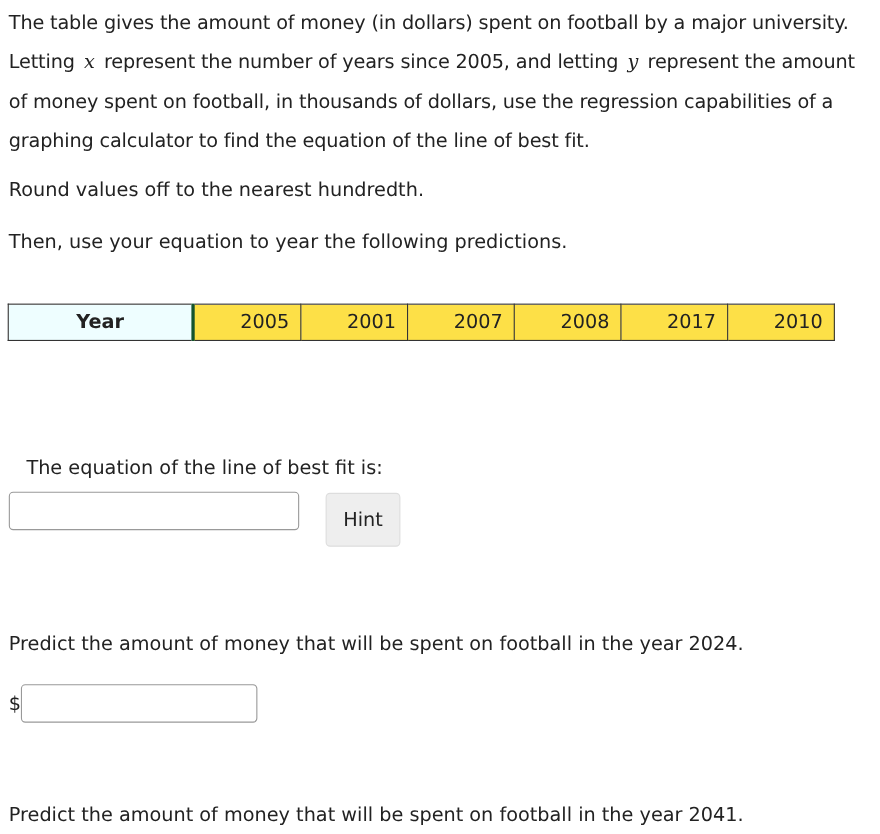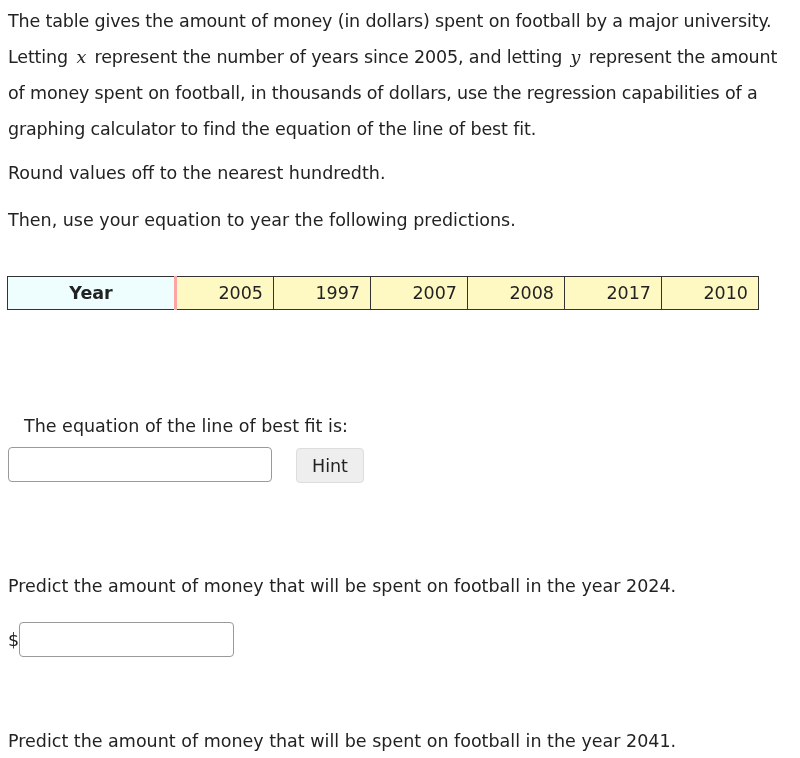--- a/index.html
+++ b/index.html
@@ -57,25 +57,25 @@
     table.data-table td, table.data-table th {
       border: 1px solid #333333;
       padding: 0 10px;
       height: 32px;
     }
     table.data-table th {
       background: #eefeff;
       font-weight: bold;
       text-align: center;
       width: 146px;
-      border-right: 3px solid #fca5a5;
+      border-right: 3px solid #14532d;
       line-height: 27px;
     }
     table.data-table td {
-      background: #fef9c3;
+      background: #fde047;
       text-align: right;
       width: 76px;
     }
     table.data-table tr.row-dollars td,
     table.data-table tr.row-dollars th {
       height: 55px;
     }
     .eq-label {
       position: absolute;
       left: 8px;
@@ -95,21 +95,21 @@
       box-sizing: border-box;
       font-size: 16px;
       padding: 0 6px;
       font-family: "DejaVu Sans", "Liberation Sans", sans-serif;
     }
     .hint-button {
       position: absolute;
       left: 296px;
       top: 448px;
       width: 68px;
-      height: 35px;
+      height: 49px;
       border: 1px solid #dddddd;
       border-radius: 4px;
       background: #eeeeee;
       font-size: 17.5px;
       color: #222222;
       font-family: "DejaVu Sans", "Liberation Sans", sans-serif;
       cursor: pointer;
       padding: 0;
     }
     .predict1-label {
@@ -154,21 +154,21 @@
 
 <p class="round-line"><span>Round values off to the nearest </span><span class="underline">hundredth</span><span>.</span></p>
 
 <p class="then-line">Then, use your equation to year the following predictions.</p>
 
 <table class="data-table">
   <tbody>
       <tr class="row-year">
     <th>Year</th>
     <td>2005</td>
-    <td>1997</td>
+    <td>2001</td>
     <td>2007</td>
     <td>2008</td>
     <td>2017</td>
     <td>2010</td>
   </tr>
 </tbody>
   </table>
 
 <p class="eq-label">The equation of the line of best fit is:</p>
 

